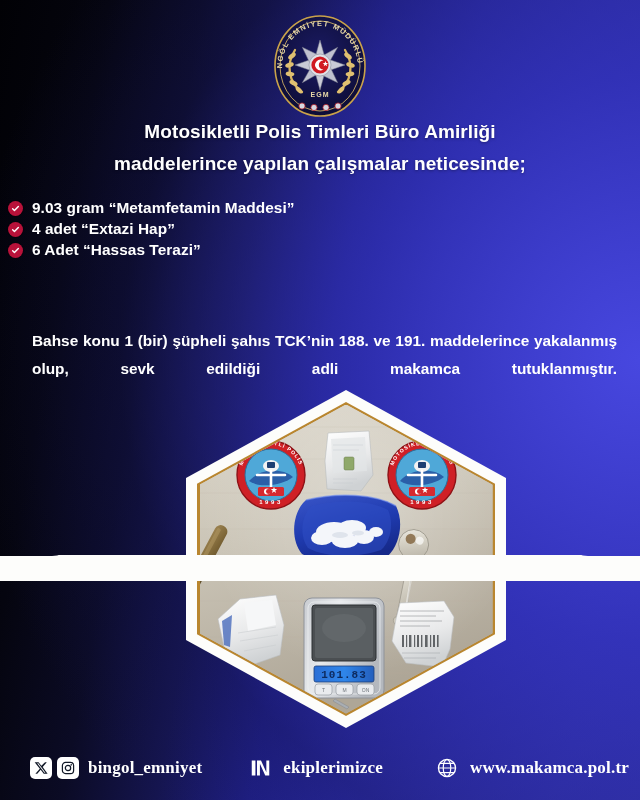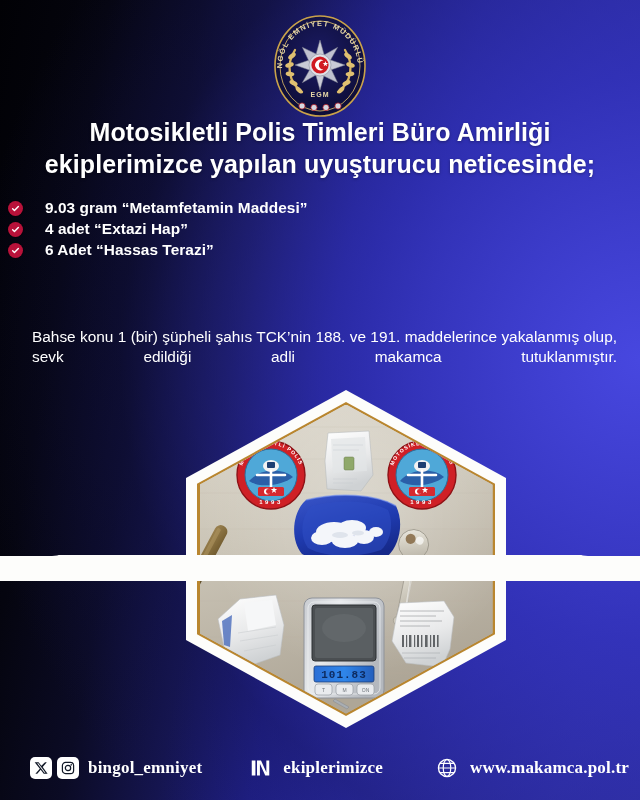--- a/index.html
+++ b/index.html
@@ -24,36 +24,35 @@
     position:absolute; left:50%; top:8px; transform:translateX(-50%);
     width:112px; height:112px;
   }
   .logo-wrap svg{ display:block; width:112px; height:112px; }
 
   
   .headline{
     position:absolute; top:116px; left:0; width:640px;
     text-align:center;
     color:#ffffff;
-    font-size:25px;
+    font-size:19px;
     font-weight:bold;
     line-height:32px;
     letter-spacing:0.1px;
     text-shadow:0 1px 3px rgba(0,0,0,0.35);
     padding:0 14px;
   }
 
   
   .bullets{
     position:absolute; top:198px; left:8px; width:624px;
   }
   .bullet-row{
     display:flex; align-items:flex-start;
     margin-bottom:1px;
-    gap:13px;
   }
   .check{
     flex:0 0 auto;
     width:15px; height:15px; margin-top:3px; margin-right:9px;
     border-radius:50%;
     background:#b8123a;
     box-shadow:0 0 0 1px rgba(0,0,0,0.25);
     display:flex; align-items:center; justify-content:center;
   }
   .check svg{ width:9px; height:9px; display:block; }
@@ -66,22 +65,22 @@
     flex:1 1 auto;
   }
   .bullet-row.justify .bullet-text{ text-align:justify; }
   .bullet-row.justify .bullet-text::after{ content:""; display:inline-block; width:100%; }
 
   
   .para{
     position:absolute; top:327px; left:32px; width:585px;
     color:#ffffff;
     font-size:15.4px;
-    font-weight:normal;
-    line-height:20px;
+    font-weight:bold;
+    line-height:28px;
     text-align:justify;
   }
   .para::after{ content:""; display:inline-block; width:100%; }
 
   
   .band{
     position:absolute;
     left:-40px; top:555px;
     width:720px; height:26px;
     background:#fdfdfb;
@@ -210,21 +209,21 @@
         <circle cx="38" cy="98" r="3.1"></circle>
         <circle cx="50" cy="99.5" r="3.1"></circle>
         <circle cx="62" cy="99.5" r="3.1"></circle>
         <circle cx="74" cy="98" r="3.1"></circle>
       </g>
     </svg>
   </div>
 
   <div class="headline">
     <div>Motosikletli Polis Timleri Büro Amirliği</div>
-    <div>ekiplerimizce yapılan uyuşturucu neticesinde;</div>
+    <div>maddelerince yapılan çalışmalar neticesinde;</div>
   </div>
 
   <div class="bullets">
 
     <div class="bullet-row">
       <span class="check">
         <svg viewBox="0 0 12 12">
             <path d="M2.2 6.3 L4.6 8.7 L9.8 3.3" fill="none" stroke="#ffffff" stroke-width="1.9" stroke-linecap="round" stroke-linejoin="round"></path>
           </svg>
       </span>

